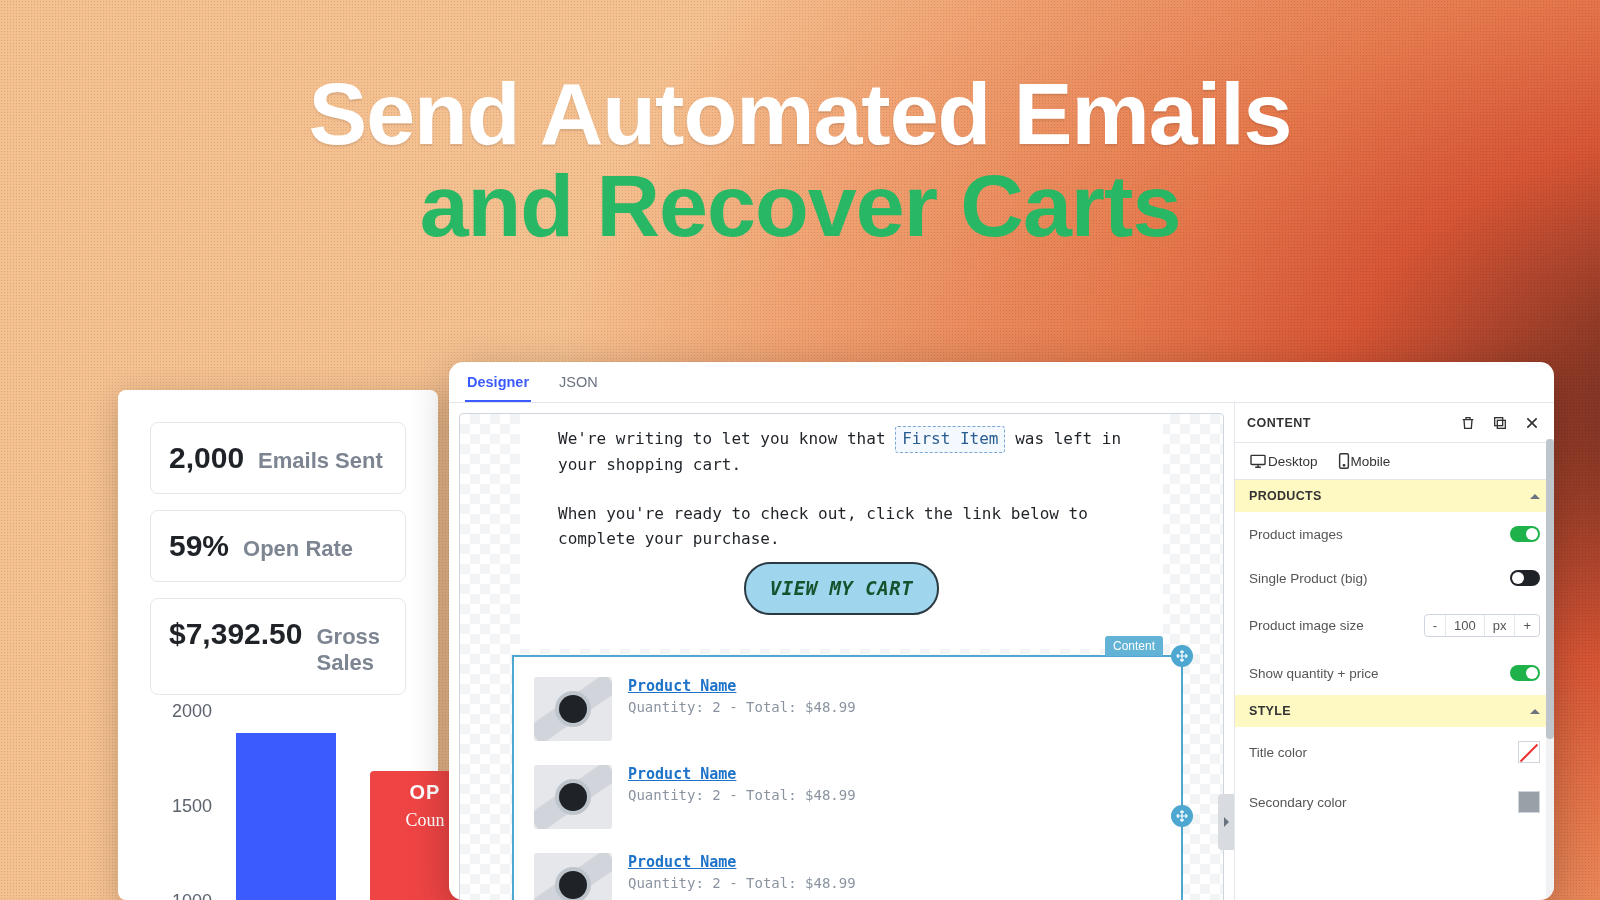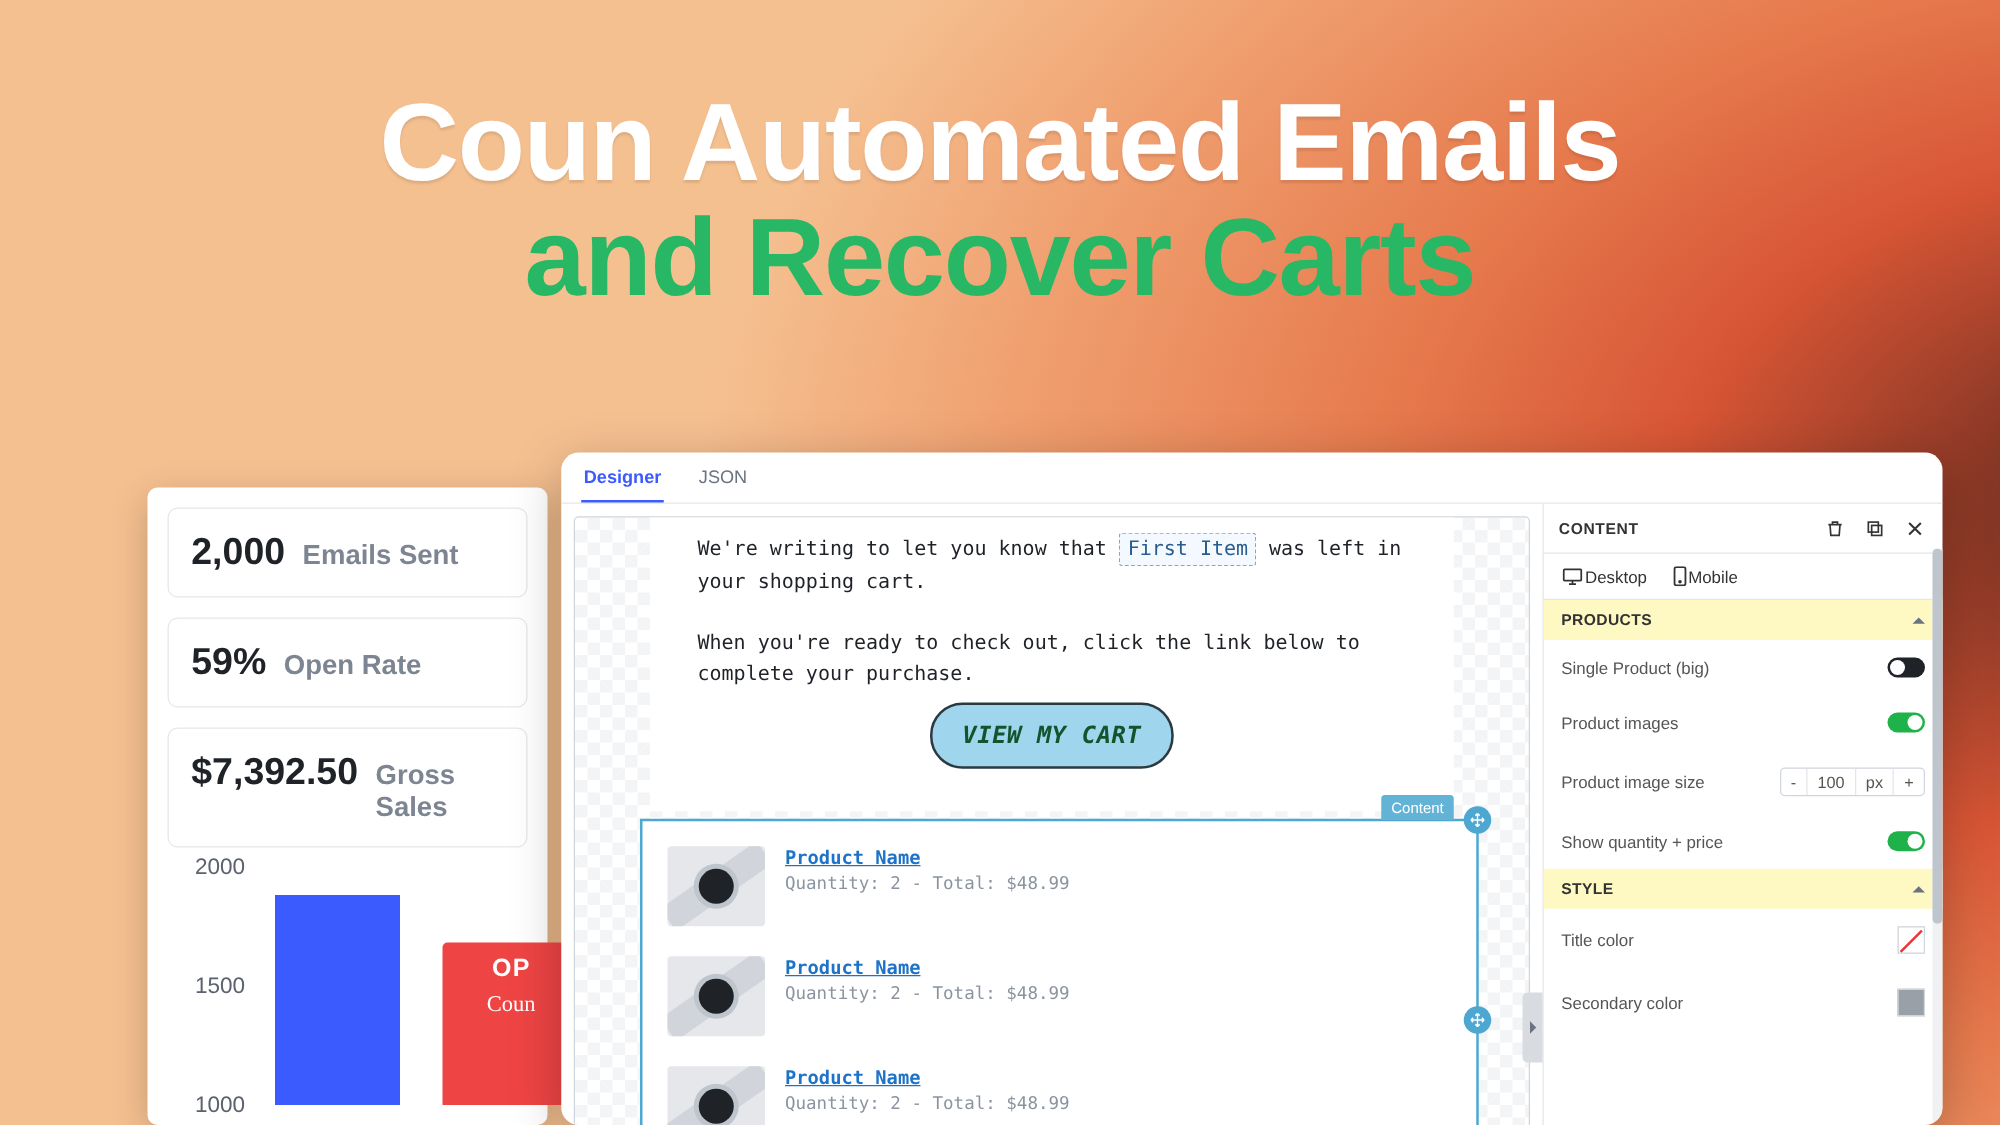--- a/index.html
+++ b/index.html
@@ -15,21 +15,21 @@
     position:absolute; top:68px; left:0; right:0; text-align:center;
     font-weight:800; font-size:88px; line-height:1.05; letter-spacing:-1px;
   }
   .headline .l1 { color:#fff; text-shadow: 0 2px 2px rgba(0,0,0,.1); }
   .headline .l2 { color:#28b765; }
 
   
   .stats-card {
     position:absolute; left:118px; top:390px; width:320px; height:510px;
     background:#fff; border-radius:8px; box-shadow:0 8px 30px rgba(0,0,0,.2);
-    padding:0;
+    padding:16px;
   }
   .stat-tile {
     margin:16px; padding:18px 18px; background:#fff; border:1px solid #e4e7eb; border-radius:8px;
     display:flex; align-items:baseline; gap:14px;
   }
   .stat-tile .v { font-size:30px; font-weight:800; color:#1f2328; }
   .stat-tile .l { font-size:22px; font-weight:600; color:#7c8591; }
   .chart {
     margin:10px 16px 0 16px; height:190px; position:relative;
   }
@@ -107,21 +107,21 @@
   .expand-tab { position:absolute; right:320px; bottom:50px; width:16px; height:56px; background:#d8dce1; border-radius:4px 0 0 4px; display:flex; align-items:center; justify-content:center; }
   .chev { width:0;height:0;border-top:5px solid transparent;border-bottom:5px solid transparent;border-left:5px solid #6b7280; }
   .chev-up { display:inline-block; width:0;height:0;border-left:5px solid transparent;border-right:5px solid transparent;border-bottom:5px solid #6b7280;}
 </style>
 </head>
 <body>
 
 <div class="bg-noise"></div>
 
 <div class="headline">
-  <div class="l1">Coun Automated Emails</div>
+  <div class="l1">Send Automated Emails</div>
   <div class="l2">and Recover Carts</div>
 </div>
 
 <div class="stats-card">
   <div class="stat-tile">
     <span class="v">2,000</span>
     <span class="l">Emails Sent</span>
   </div>
   <div class="stat-tile">
     <span class="v">59%</span>
@@ -265,26 +265,26 @@
             </svg>
           <span>Mobile</span>
         </div>
       </div>
 
       <div class="sect-hdr">
         <span>PRODUCTS</span>
         <span class="chev-up"></span>
       </div>
       <div class="row">
+        <span>Product images</span>
+        <div class="toggle on"></div>
+      </div>
+      <div class="row">
         <span>Single Product (big)</span>
         <div class="toggle off"></div>
-      </div>
-      <div class="row">
-        <span>Product images</span>
-        <div class="toggle on"></div>
       </div>
       <div class="row">
         <span>Product image size</span>
         <div class="stepper">
           <span>-</span>
           <span>100</span>
           <span>px</span>
           <span>+</span>
         </div>
       </div>

